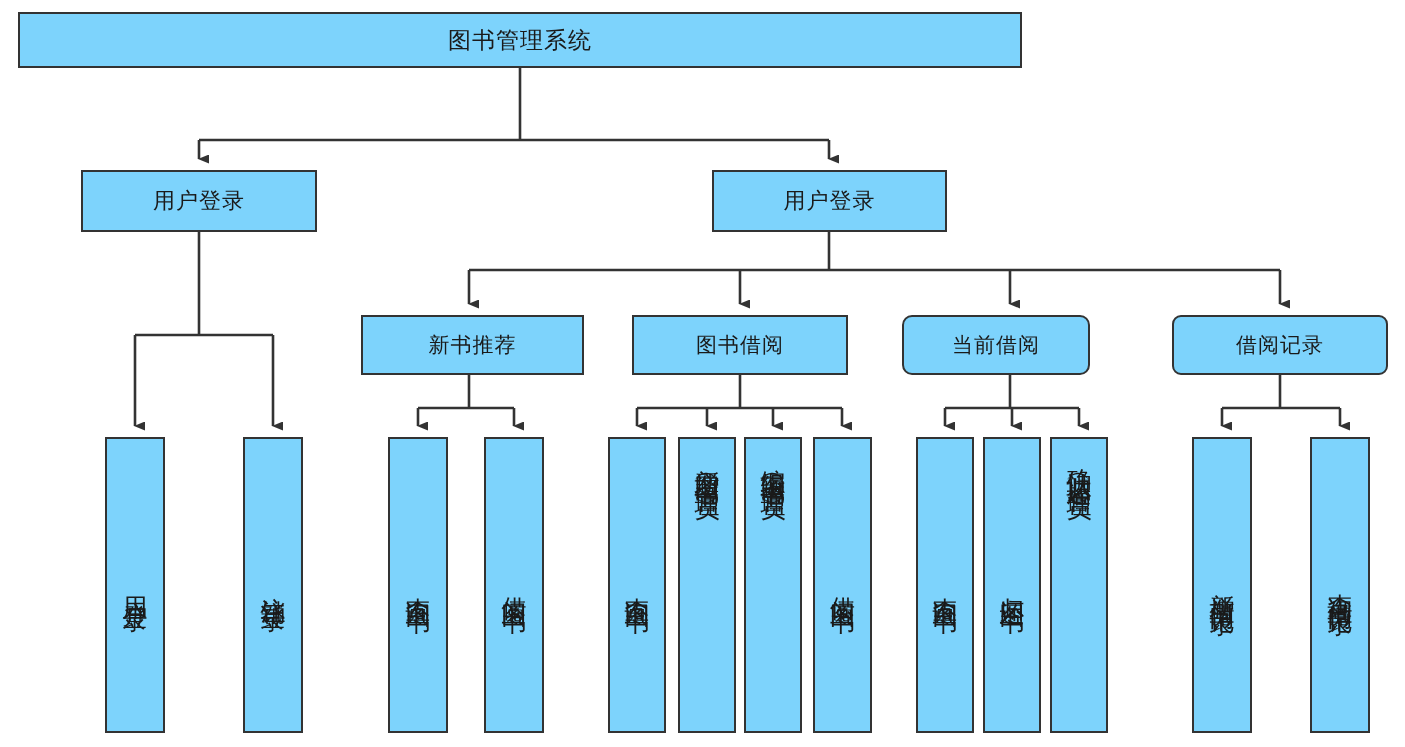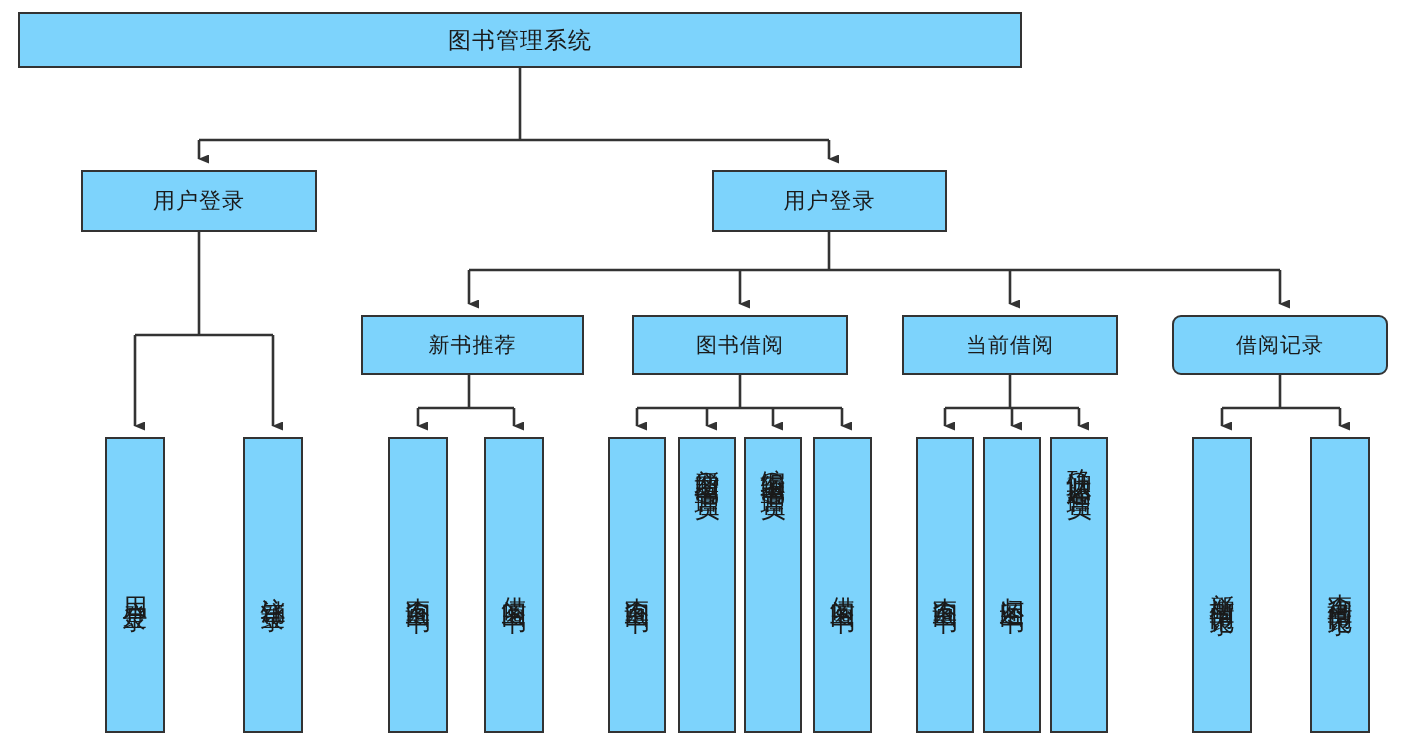--- a/index.html
+++ b/index.html
@@ -109,21 +109,21 @@
       </div>
       <div class="node-box lvl2" style="left: 712px; top: 170px; width: 235px; height: 62px;">
         <span class="node-label">用户登录</span>
       </div>
       <div class="node-box lvl3" style="left: 361px; top: 315px; width: 223px; height: 60px;">
         <span class="node-label">新书推荐</span>
       </div>
       <div class="node-box lvl3" style="left: 632px; top: 315px; width: 216px; height: 60px;">
         <span class="node-label">图书借阅</span>
       </div>
-      <div class="node-box lvl3" style="left: 902px; top: 315px; width: 216px; height: 60px;">
+      <div class="node-box lvl3" style="left: 902px; top: 315px; width: 188px; height: 60px; border-radius: 10px;">
         <span class="node-label">当前借阅</span>
       </div>
       <div class="node-box lvl3" style="left: 1172px; top: 315px; width: 216px; height: 60px; border-radius: 9px;">
         <span class="node-label">借阅记录</span>
       </div>
       <div class="node-box lvl4 leaf leaf-center" style="left: 105px; top: 437px; width: 60px; height: 296px;">
         <span class="node-label">用户登录</span>
       </div>
       <div class="node-box lvl4 leaf leaf-center" style="left: 243px; top: 437px; width: 60px; height: 296px;">
         <span class="node-label">注销登录</span>

